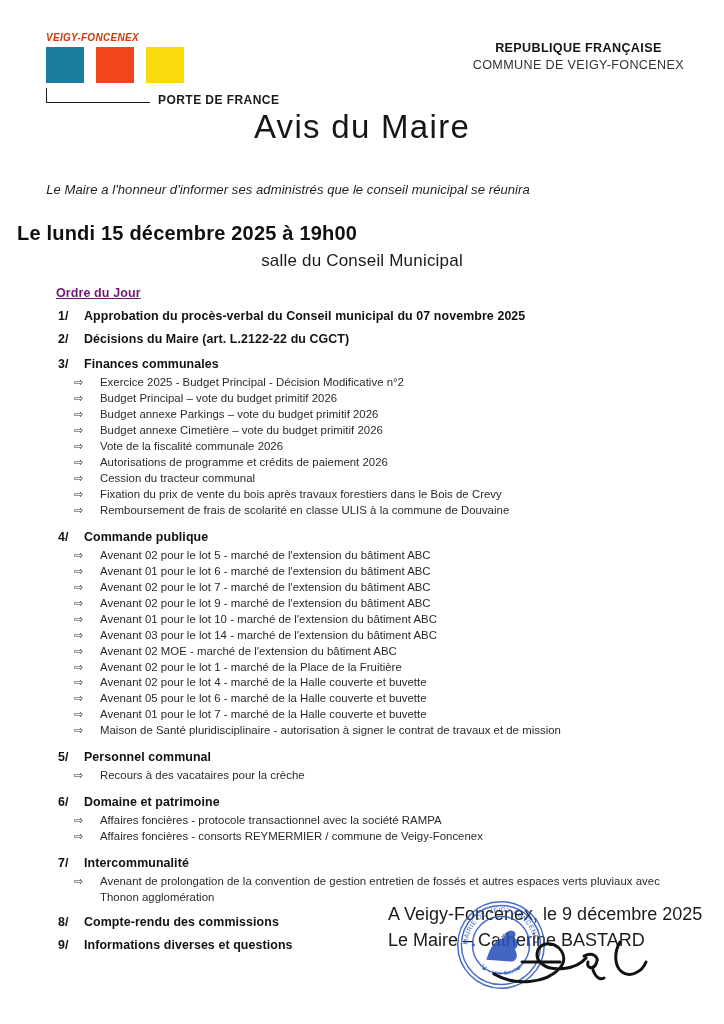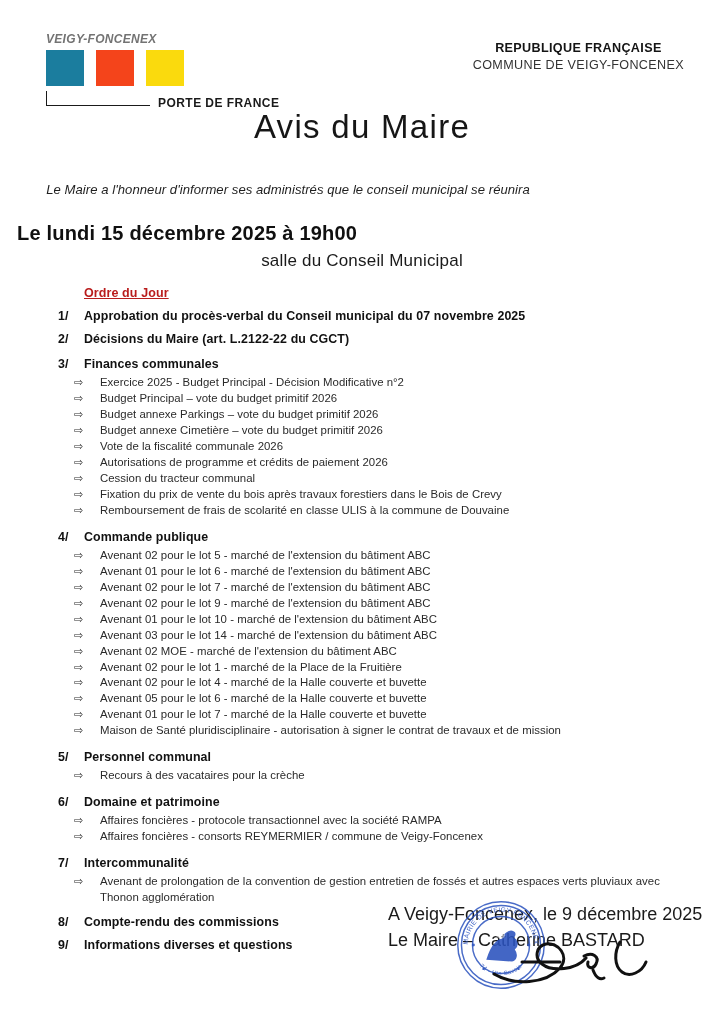--- a/index.html
+++ b/index.html
@@ -32,23 +32,23 @@
   .logo-block {
     position: absolute;
     left: 44px;
     top: 0;
     width: 230px;
   }
   .logo-word {
     font-family: "Liberation Sans", sans-serif;
     font-weight: bold;
     font-style: italic;
-    font-size: 12px;
+    font-size: 10px;
     letter-spacing: 0.3px;
-    color: #737373;
+    color: #c2410c;
     margin: 0 0 4px 2px;
   }
   .logo-squares {
     display: flex;
     gap: 12px;
     margin-left: 2px;
   }
   .sq {
     width: 38px;
     height: 36px;
@@ -155,25 +155,25 @@
   }
 
   
   .agenda {
     position: absolute;
     top: 286px;
     left: 0;
     width: 724px;
   }
   .agenda-heading {
-    margin-left: 84px;
+    margin-left: 56px;
     font-size: 12.5px;
     font-weight: bold;
     text-decoration: underline;
-    color: #b91c1c;
+    color: #701a75;
     letter-spacing: 0.1px;
   }
   .section {
     margin-top: 11px;
   }
   .section.tight { margin-top: 9px; }
   .section-head {
     display: flex;
     align-items: baseline;
     font-size: 12.4px;

